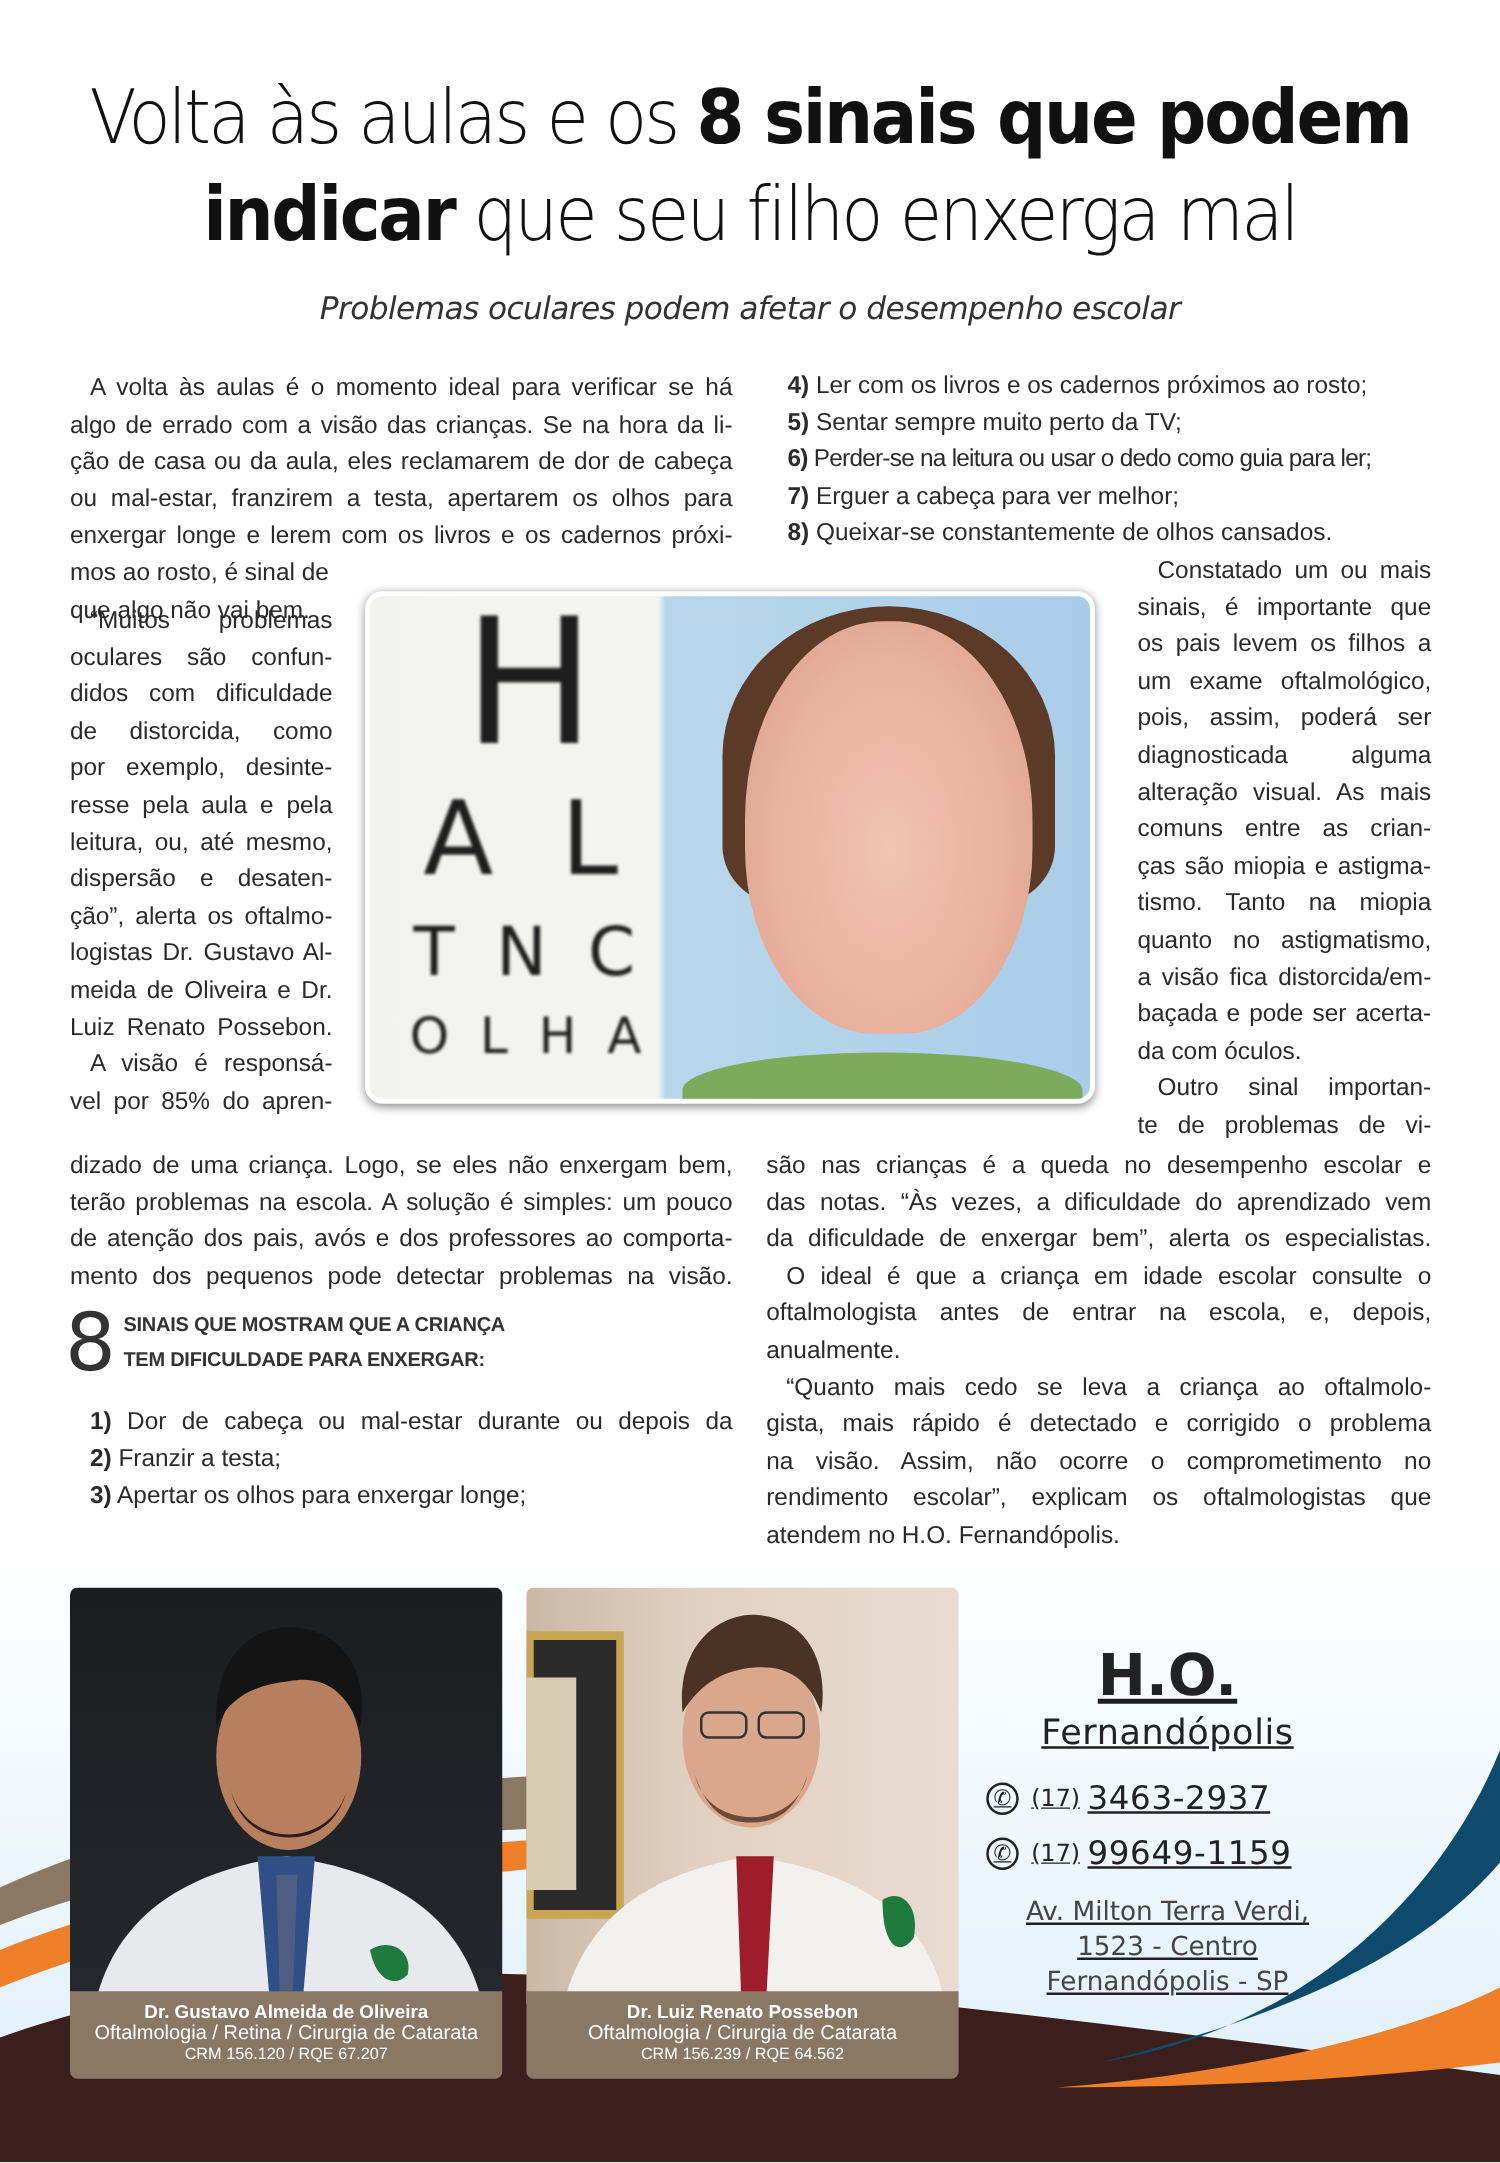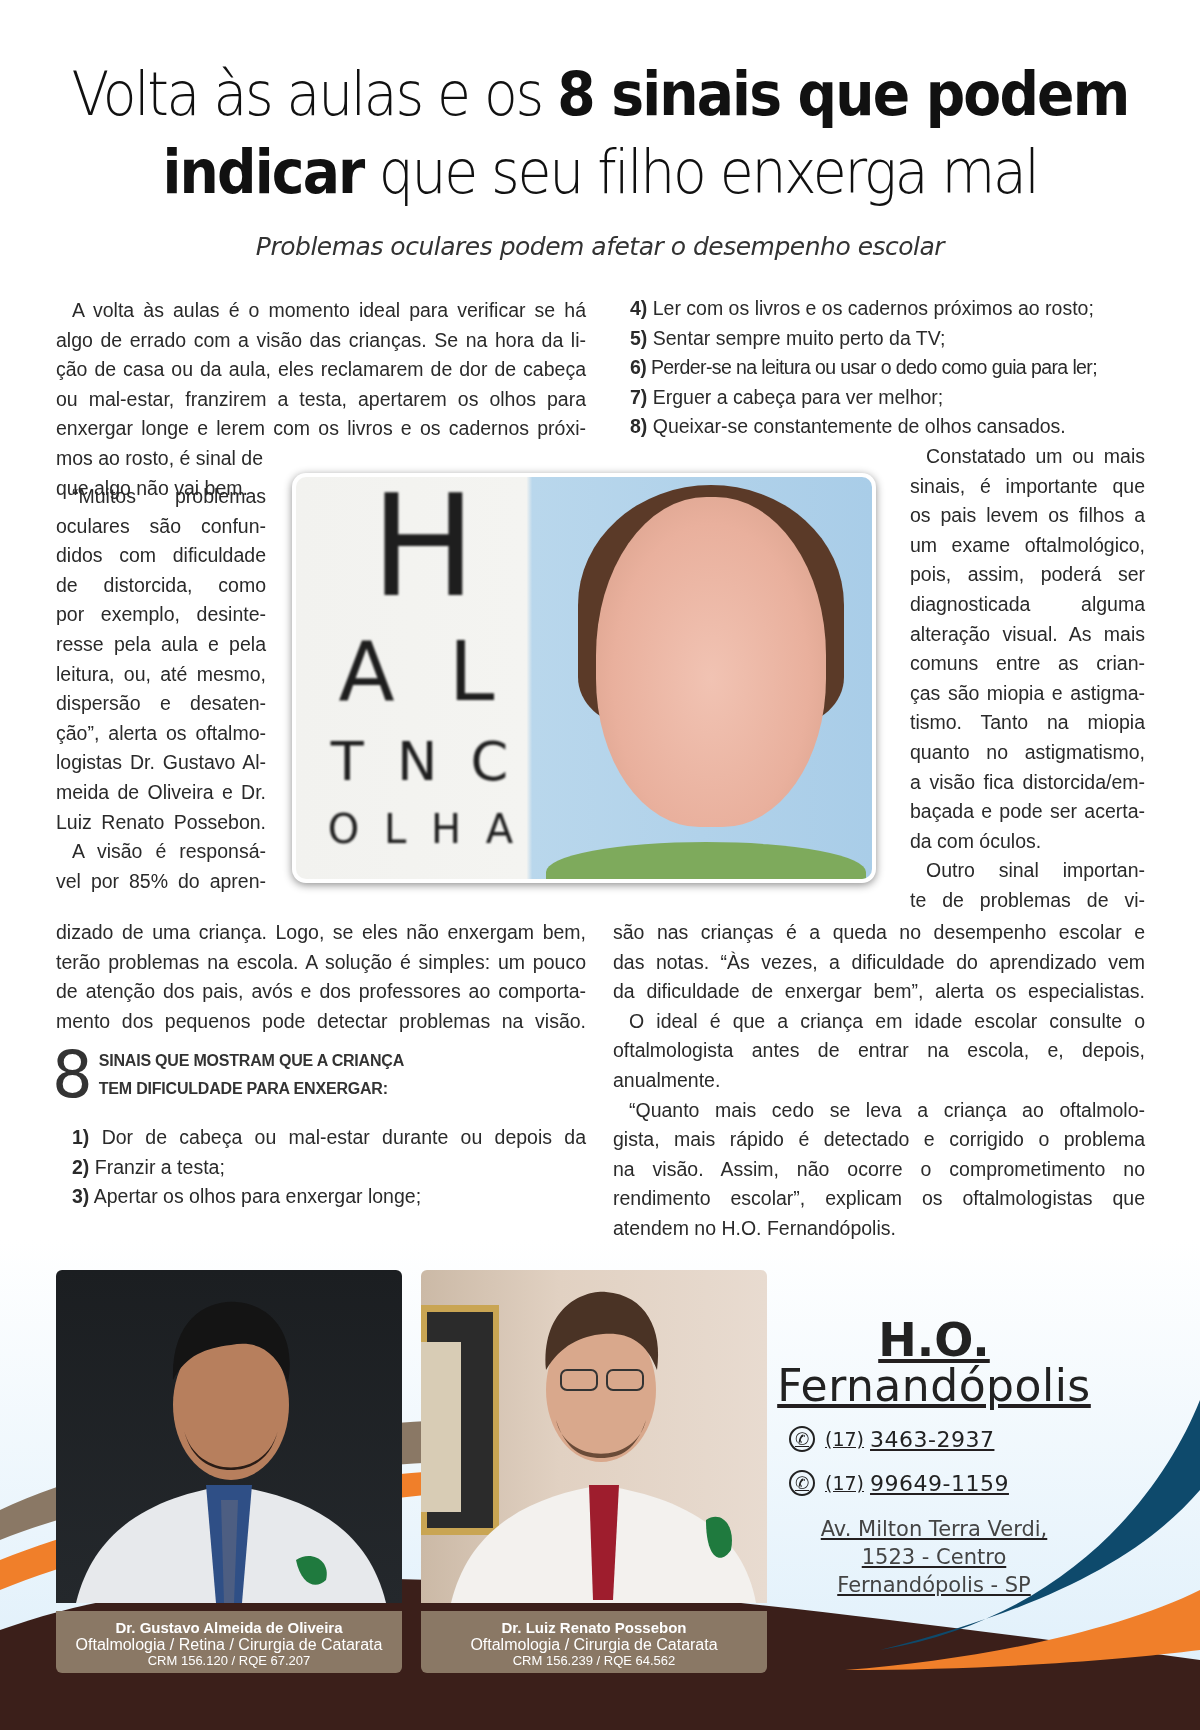--- a/index.html
+++ b/index.html
@@ -66,42 +66,42 @@
     line-height:28px; color:#333; letter-spacing:-0.2px;
   }
 
   .bottom-bg { position:absolute; left:0; top:1240px; width:1200px; height:490px; }
 
   .doc-card { position:absolute; top:1270px; width:346px; height:403px; border-radius:6px; overflow:hidden; }
   .doc-photo { position:absolute; left:0; top:0; width:100%; height:333px; overflow:hidden; }
   .doc1-photo { background:linear-gradient(180deg,#1b1e21,#24282c); }
   .doc2-photo { background:linear-gradient(90deg,#cbb9a6 0%, #e1d1c2 40%, #e8dbd0 100%); }
   .doc-caption {
-    position:absolute; left:0; top:341px; width:100%; height:70px; background:#8a7865;
+    position:absolute; left:0; top:323px; width:100%; height:70px; background:#8a7865;
     color:#fff; text-align:center; font-family:"Liberation Sans", sans-serif;
     border-radius:0 0 6px 6px;
   }
   .doc-name { font-weight:bold; font-size:15px; margin-top:8px; line-height:18px; }
   .doc-spec { font-size:16px; line-height:16px; }
   .doc-crm { font-size:13px; line-height:16px; }
 
   .ho-box { position:absolute; left:764px; top:1315px; width:340px; text-align:center;text-decoration:underline; }
   .ho-title { font-family:"DejaVu Sans", sans-serif; font-weight:bold; font-size:46px; line-height:50px; color:#222; }
-  .ho-sub { font-family:"DejaVu Sans", sans-serif; font-size:44px; line-height:42px; color:#222; letter-spacing:0.5px; }
+  .ho-sub { font-family:"DejaVu Sans", sans-serif; font-size:28px; line-height:42px; color:#222; letter-spacing:0.5px; }
   .phone-row {
     display:flex; align-items:center; justify-content:flex-start; margin-left:25px;
     font-family:"DejaVu Sans", sans-serif; color:#222; height:44px;
   }
   .phone-icon {
     width:26px; height:26px; border:2px solid #222; border-radius:50%;
     display:inline-flex; align-items:center; justify-content:center;
     font-size:17px; margin-right:10px; box-sizing:border-box;
   }
   .phone-ddd { font-size:19px; margin-right:6px; }
-  .phone-num { font-size:22px; letter-spacing:0.5px; }
+  .phone-num { font-size:26px; letter-spacing:0.5px; }
   .address {
     font-family:"DejaVu Sans", sans-serif; font-size:21px; line-height:28px; color:#444;
     margin-top:10px;
   }
 </style>
 </head>
 <body>
 
 <h1 class="title">
   <span>Volta às aulas e os </span><b>8 sinais que podem</b><br>

